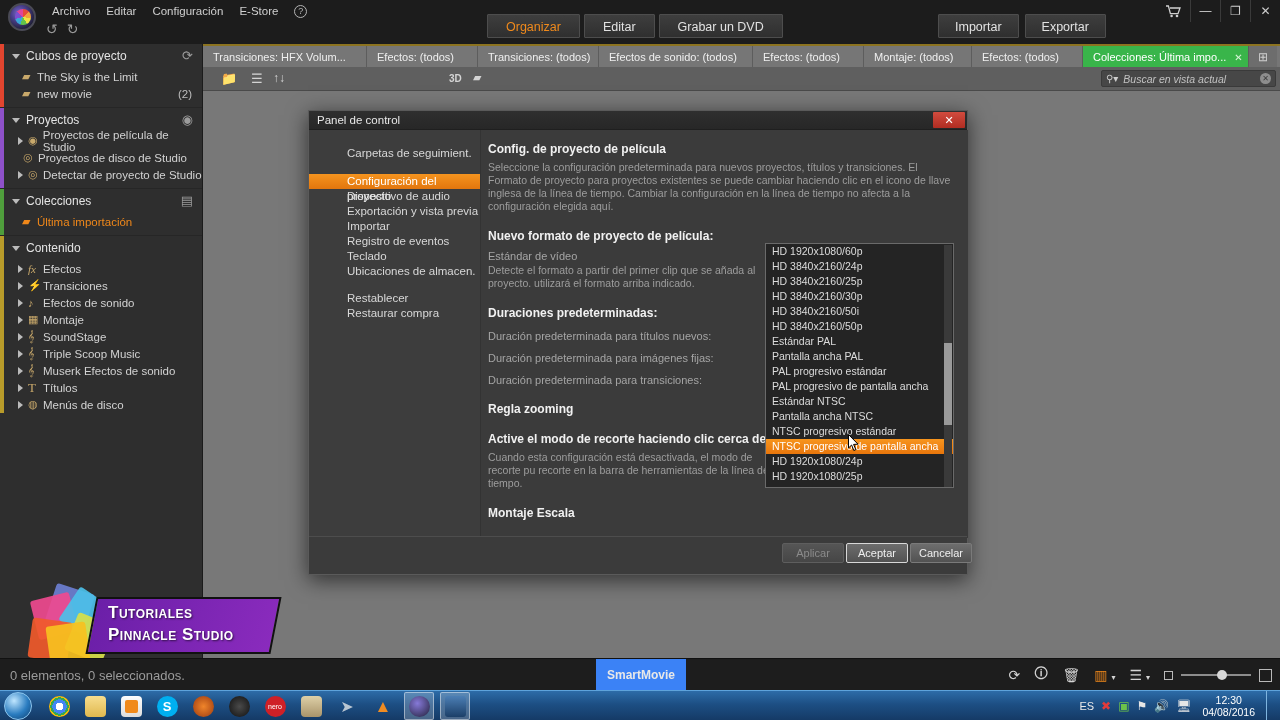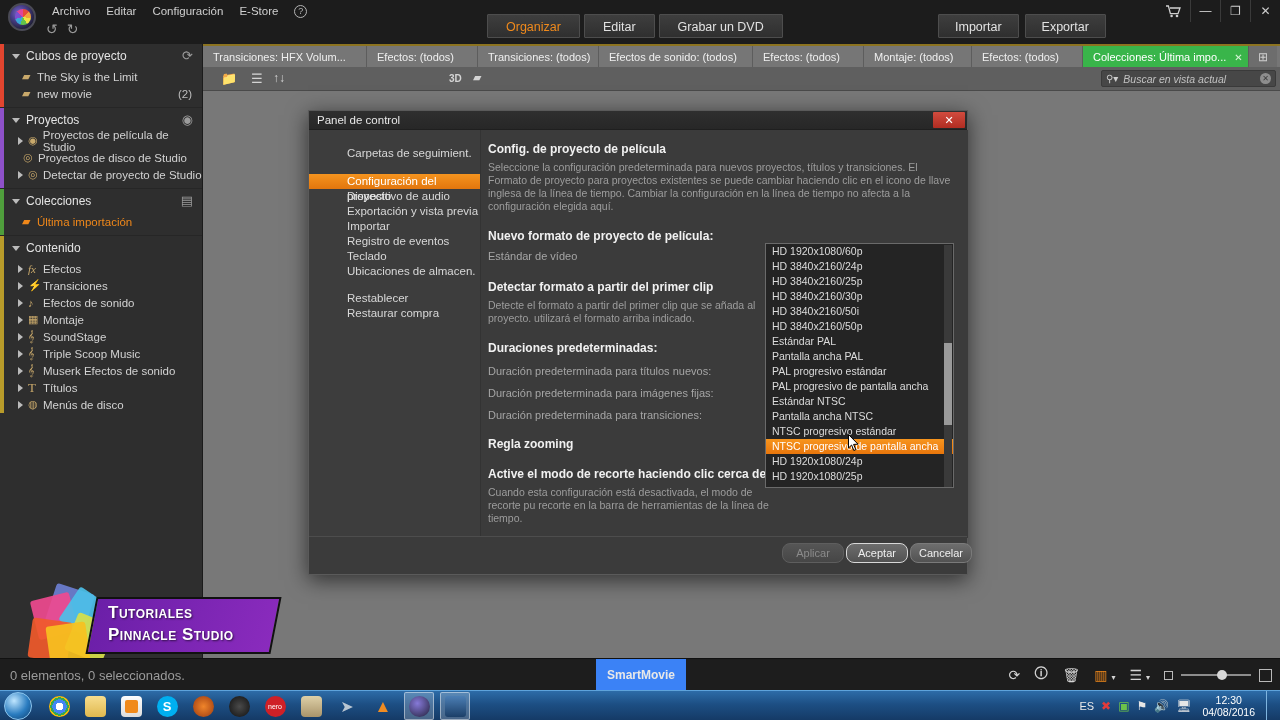--- a/index.html
+++ b/index.html
@@ -266,21 +266,21 @@
   .cursor-arrow {
     position: absolute; left: 848px; top: 434px; width: 12px; height: 18px; z-index: 60;
     pointer-events: none;
   }
   .dlg-buttons {
     position: absolute; left: 0; bottom: 0; width: 658px; height: 38px;
     background: #3b3b3b; border-top: 1px solid #4d4d4d;
   }
   .dbtn {
     position: absolute; top: 6px; width: 62px; height: 20px; line-height: 19px;
-    text-align: center; font-size: 11px; border-radius: 8px; cursor: pointer;
+    text-align: center; font-size: 11px; border-radius: 2px; cursor: pointer;
     background: linear-gradient(#6d6d6d,#525252); border: 1px solid #7a7a7a; color: #efefef;
   }
   .dbtn.disabled { color: #8b8b8b; background: linear-gradient(#555,#464646); border-color: #5e5e5e; }
   .dbtn.primary { border: 1px solid #d8d8d8; }
 </style>
 </head>
 <body>
 
 <div id="app">
 
@@ -589,21 +589,20 @@
 
       <div class="sec-h mt16">Nuevo formato de proyecto de película:</div>
       <div class="row-sel">
         <div class="sec-label">Estándar de vídeo</div>
         <div class="select-box">
           <span>HD 1.920 x 1.080 / 50i</span>
           <span class="car"></span>
         </div>
       </div>
 
-      <div class="sec-h mt16">Detectar formato a partir del primer clip</div>
       <div class="sec-p" style="width:292px">Detecte el formato a partir del primer clip que se añada al proyecto. utilizará el formato arriba indicado.</div>
 
       <div class="sec-h mt16">Duraciones predeterminadas:</div>
       <div class="sec-label mt10">Duración predeterminada para títulos nuevos:</div>
       <div class="sec-label mt10">Duración predeterminada para imágenes fijas:</div>
       <div class="sec-label mt10">Duración predeterminada para transiciones:</div>
 
       <div class="sec-h mt16">Regla zooming</div>
       <div class="sec-h mt16">Active el modo de recorte haciendo clic cerca de una edición</div>
       <div class="sec-p" style="width:292px">Cuando esta configuración está desactivada, el modo de recorte pu recorte en la barra de herramientas de la línea de tiempo.</div>

